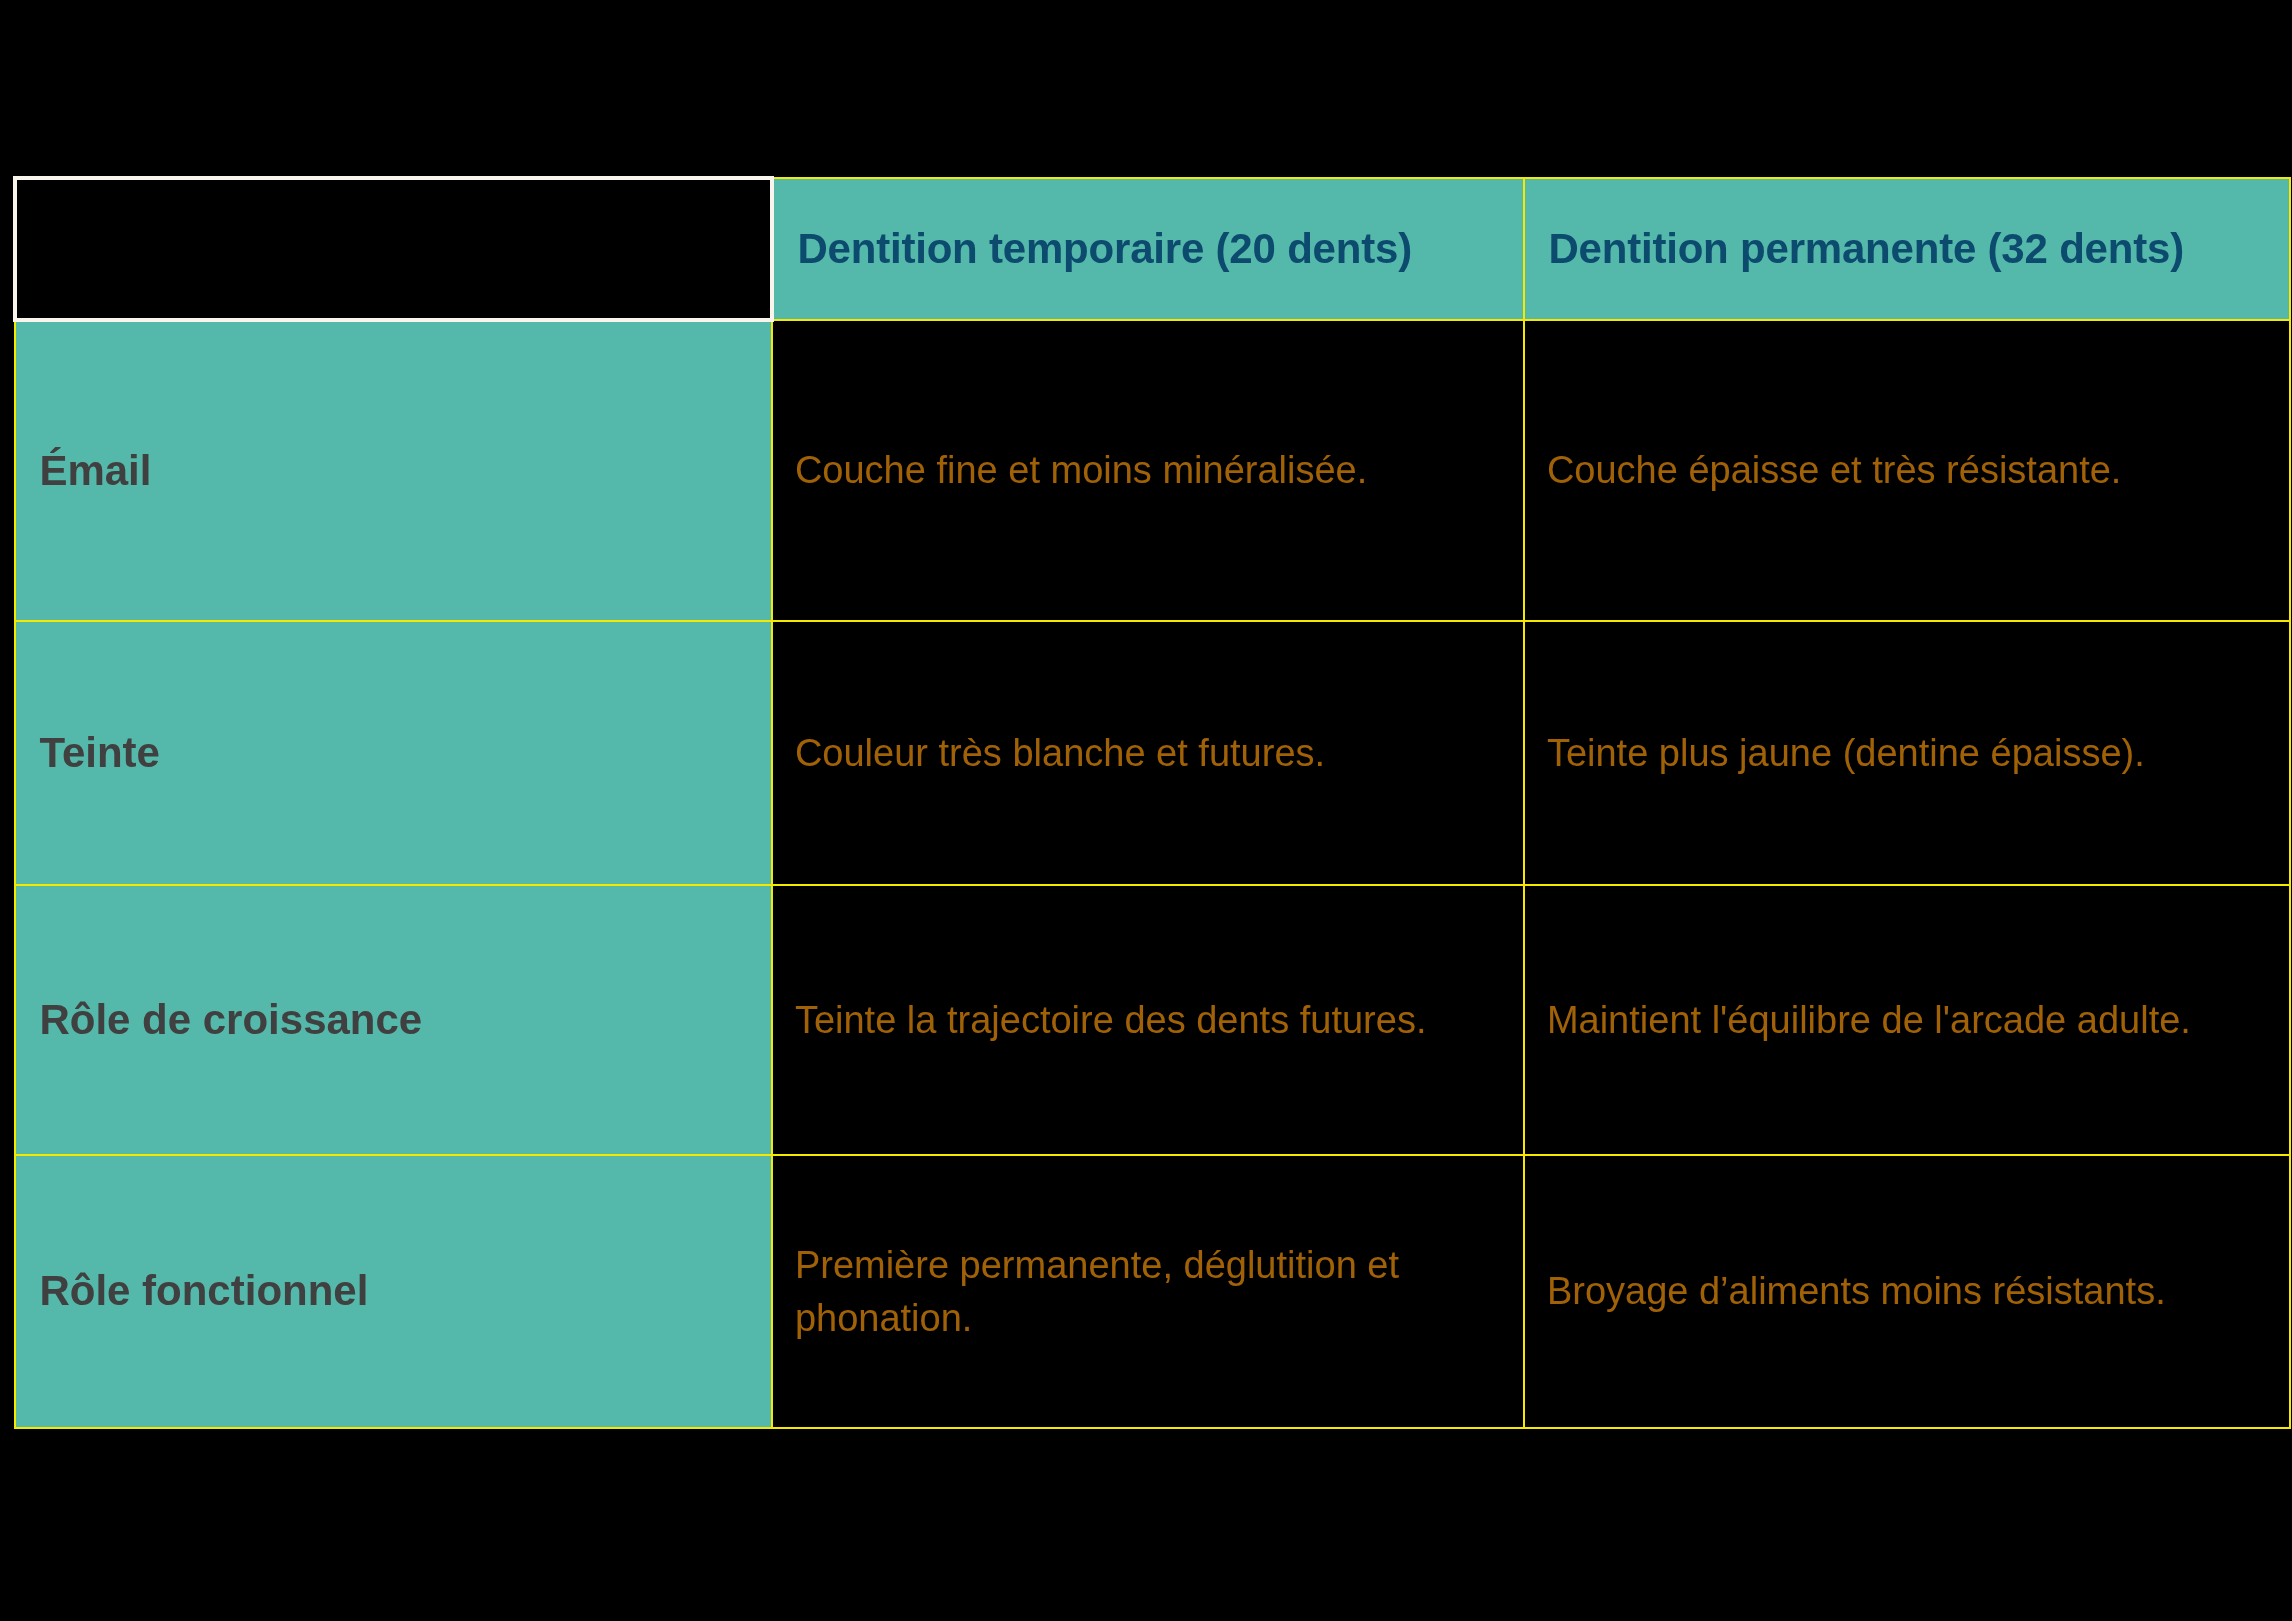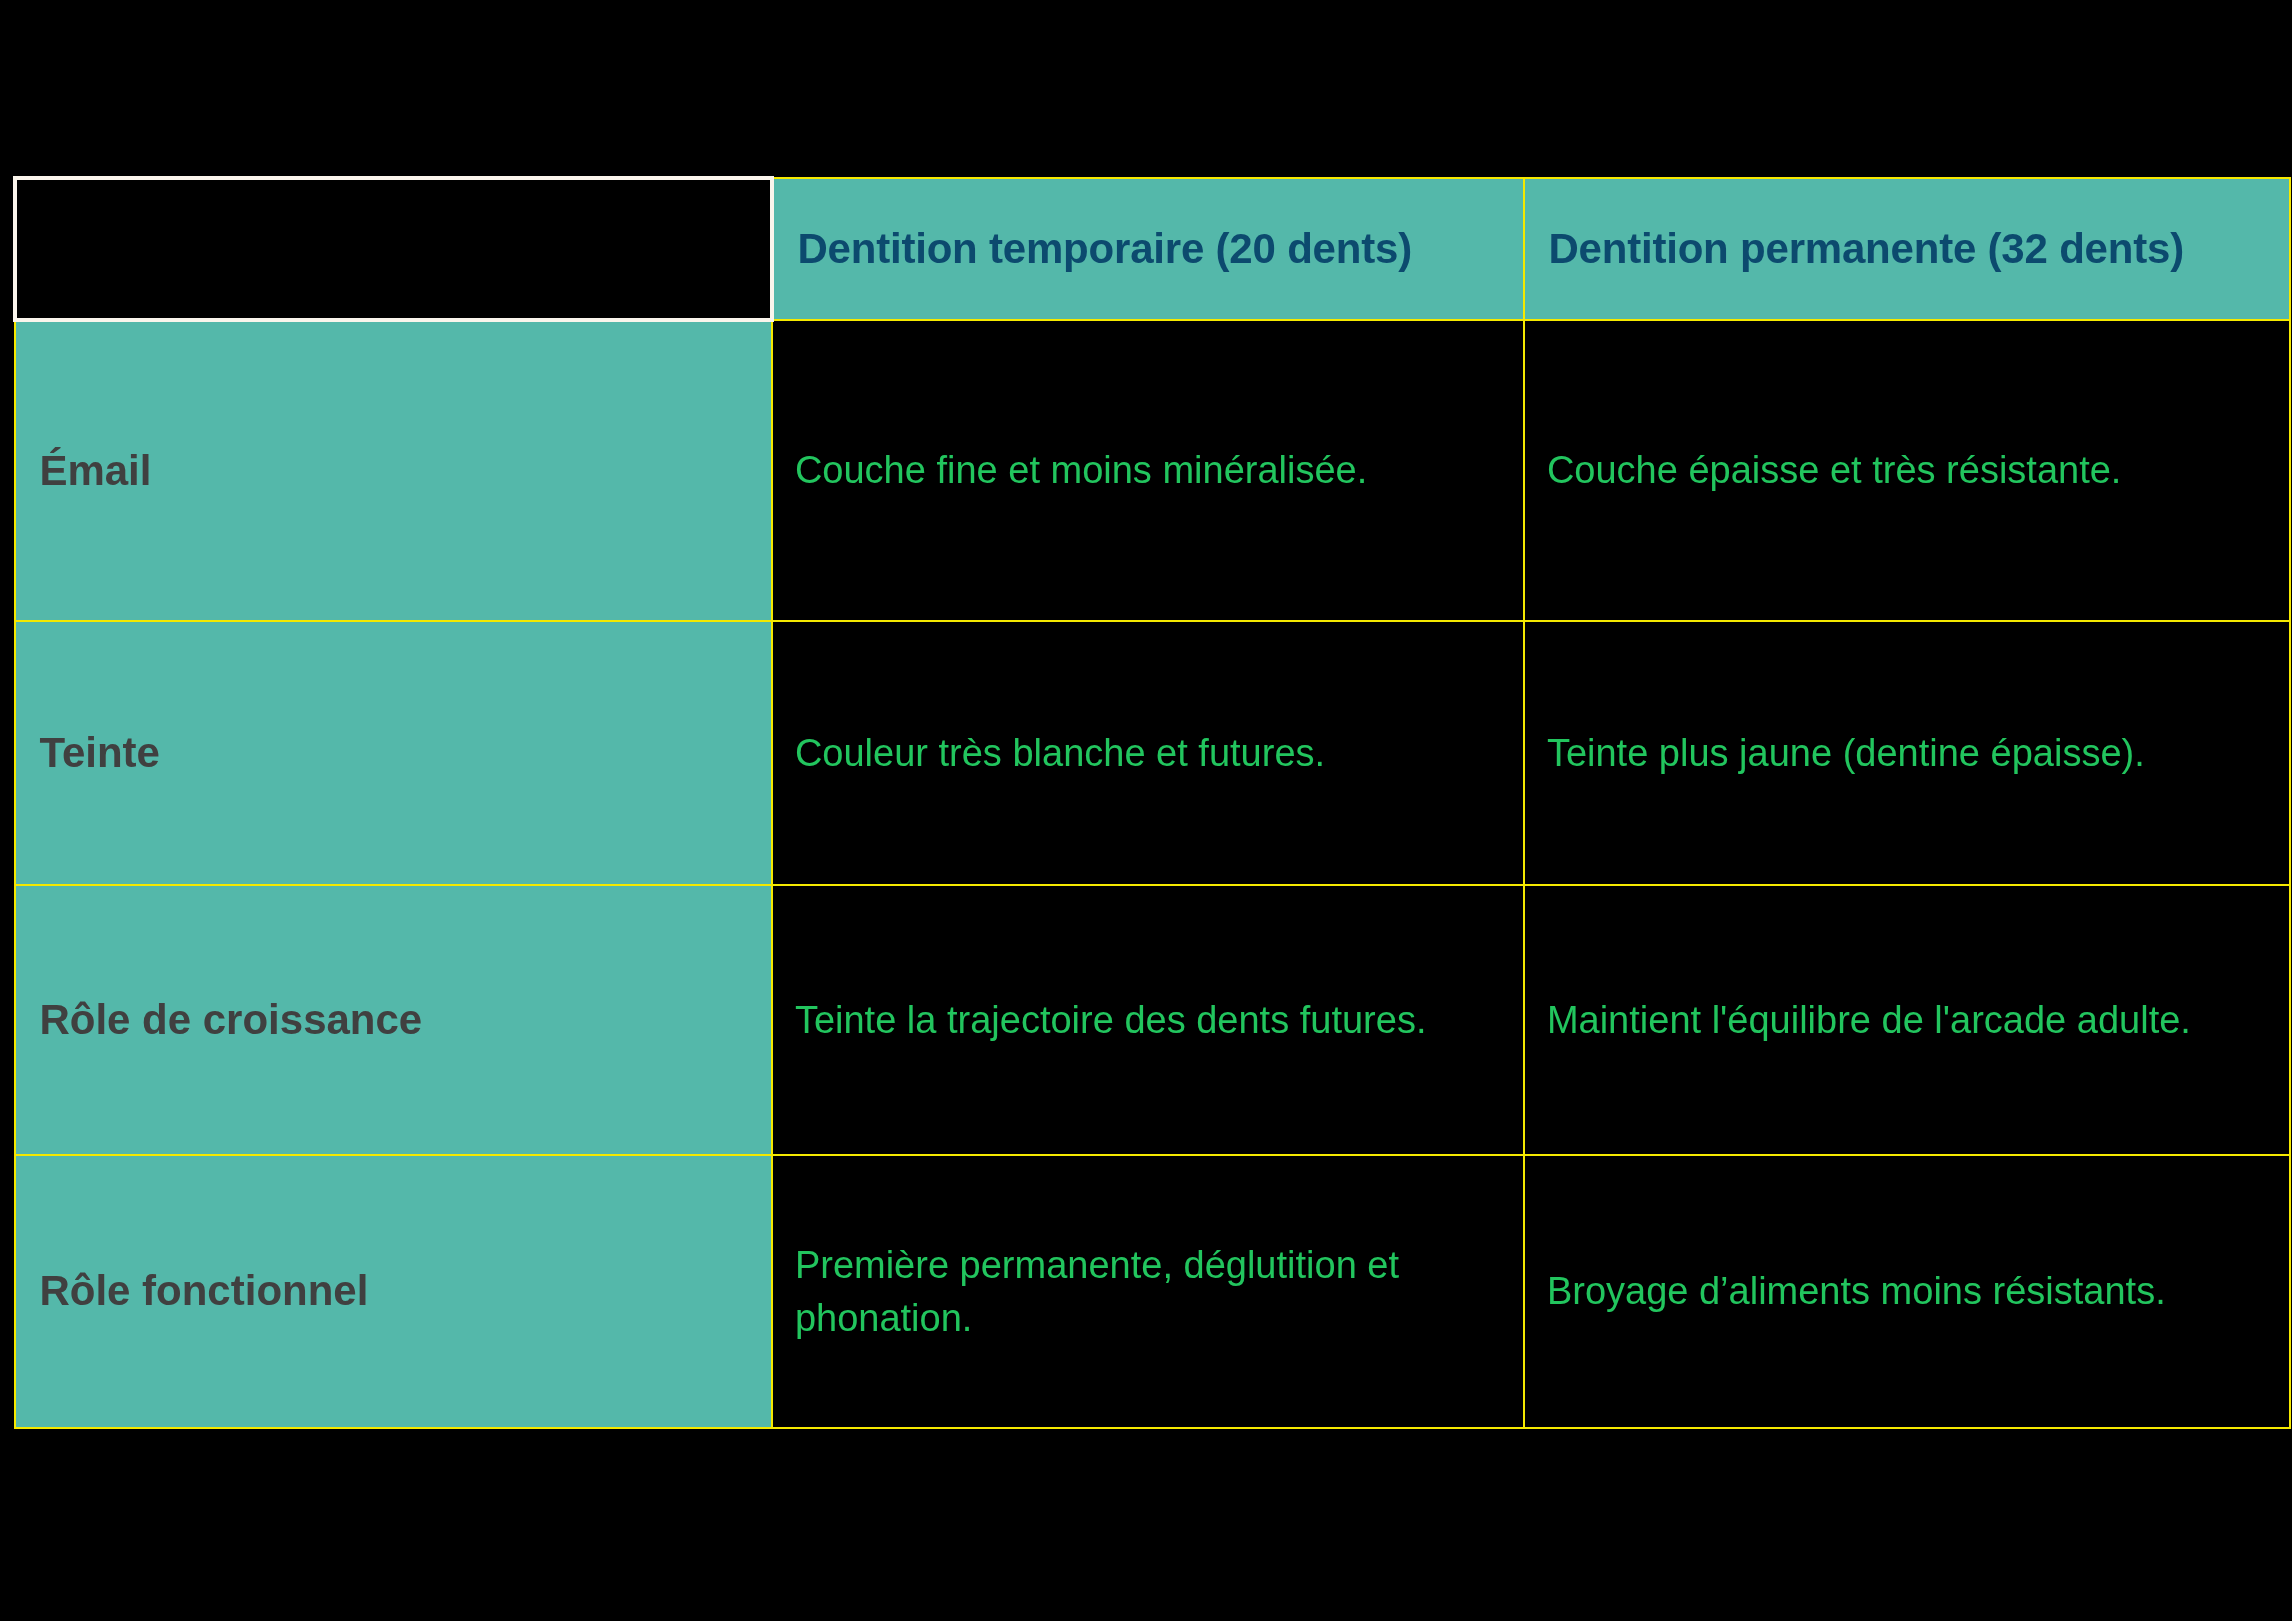--- a/index.html
+++ b/index.html
@@ -78,21 +78,21 @@
     color: #404040;
     font-size: 42px;
     font-weight: bold;
     line-height: 1.25;
     padding: 0 23px;
   }
 
   td.value-cell {
     background: #000000;
     border: 2.7px solid #F5E900;
-    color: #22c55e;
+    color: #a16207;
     font-size: 38px;
     font-weight: normal;
     line-height: 1.38;
     padding: 0 21.5px;
   }
 
   td.value-cell .cell-text {
     display: block;
   }
 </style>

